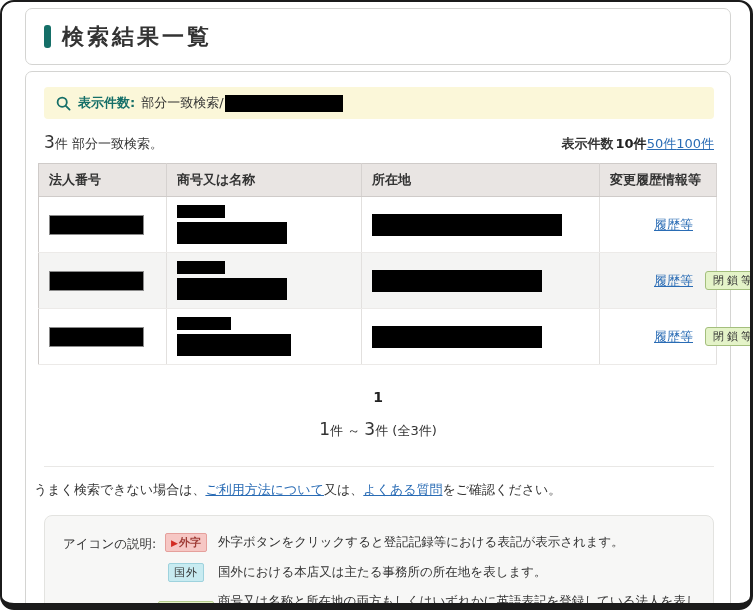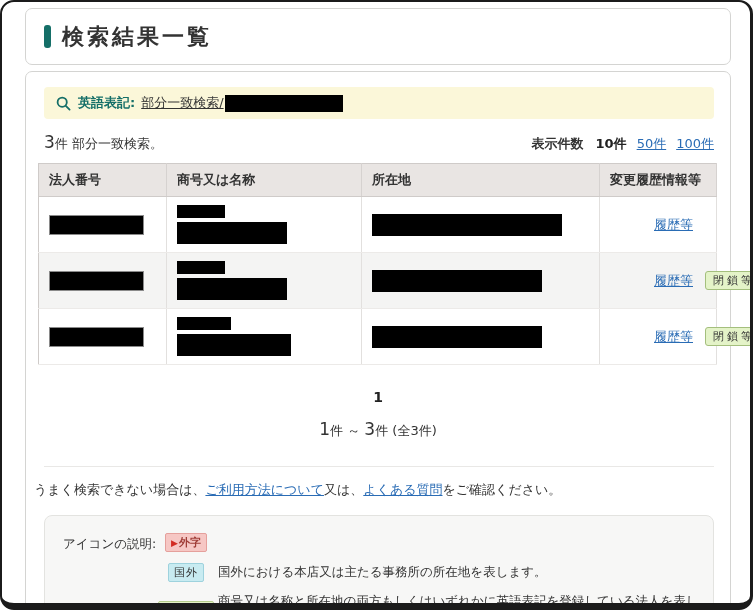--- a/index.html
+++ b/index.html
@@ -31,31 +31,31 @@
   .page-title { font-size: 22px; font-weight: bold; color: #333; letter-spacing: 3px; }
 
   .main-card { min-height: 528px; padding-bottom: 14px; }
 
   .cond-bar {
     margin: 15px 16px 0 18px; background: #fbf7d9; border-radius: 4px;
     min-height: 32px; display: flex; align-items: center;
     padding: 6px 12px; font-size: 13px;
   }
   .cond-label { color: #156f68; font-weight: bold; margin: 0 6px 0 7px; flex: none; }
-  .cond-value { color: #333; display: flex; align-items: center; flex-wrap: wrap; text-decoration: underline; }
+  .cond-value { color: #333; display: flex; align-items: center; flex-wrap: wrap; }
   .redact { background: #000; display: inline-block; vertical-align: middle; }
   .redact-cond { width: 118px; height: 17px; margin: 0 1px; }
 
   .results-row {
     margin: 13px 16px 10px 18px;
     display: flex; justify-content: space-between; align-items: baseline;
     font-size: 13px;
   }
   .found-count { font-size: 17px; }
-  .display-options { display: flex; align-items: flex-end; gap: 10px; }
+  .display-options { display: flex; align-items: flex-end; }
   .display-label { font-weight: bold; margin-right: 2px; }
   .opt-current { font-weight: bold; color: #222; }
   a.lnk { color: #2a6cb5; text-decoration: underline; cursor: pointer; }
 
   table.results {
     margin-left: 12px; width: 678px;
     border-collapse: collapse; table-layout: fixed;
     border: 1px solid #cfcbc9;
     font-size: 13px;
   }
@@ -121,21 +121,21 @@
     <h1 class="page-title">検索結果一覧</h1>
   </div>
 
   <div class="card main-card">
 
     <div class="cond-bar">
       <svg class="search-icon-svg" width="15" height="15" viewBox="0 0 15 15">
         <circle cx="6.2" cy="6.2" r="4.6" fill="none" stroke="#156f68" stroke-width="1.8"></circle>
         <line x1="9.8" y1="9.8" x2="13.6" y2="13.6" stroke="#156f68" stroke-width="1.8" stroke-linecap="round"></line>
       </svg>
-      <span class="cond-label">英語表記:</span>
+      <span class="cond-label">表示件数:</span>
       <span class="cond-value">
         <span>部分一致検索/</span>
         <span class="redact redact-cond"></span>
       </span>
     </div>
 
     <div class="results-row">
       <div>
         <span class="found-count">3</span><span>件 部分一致検索。</span>
       </div>
@@ -223,20 +223,21 @@
       <span>うまく検索できない場合は、</span><a class="lnk">ご利用方法について</a><span>又は、</span><a class="lnk">よくある質問</a><span>をご確認ください。</span>
     </div>
 
     <div class="legend-box">
       <div class="legend-label">アイコンの説明:</div>
       <div class="legend-rows">
         <div class="legend-row">
           <span class="legend-badge-cell">
               <span class="badge badge-gaiji"><span class="arrow">▶</span><span>外字</span></span>
             </span>
+          <span class="legend-text">外字ボタンをクリックすると登記記録等における表記が表示されます。</span>
         </div>
         <div class="legend-row">
           <span class="legend-badge-cell">
               <span class="badge badge-kokugai">国外</span>
             </span>
           <span class="legend-text">国外における本店又は主たる事務所の所在地を表します。</span>
         </div>
         <div class="legend-row">
           <span class="legend-badge-cell">
               <span class="badge badge-english">英語表記</span>

